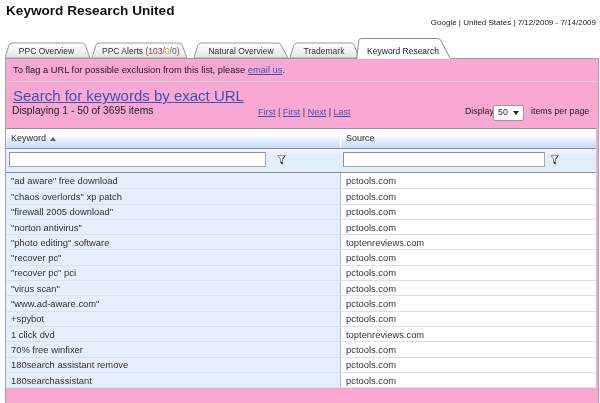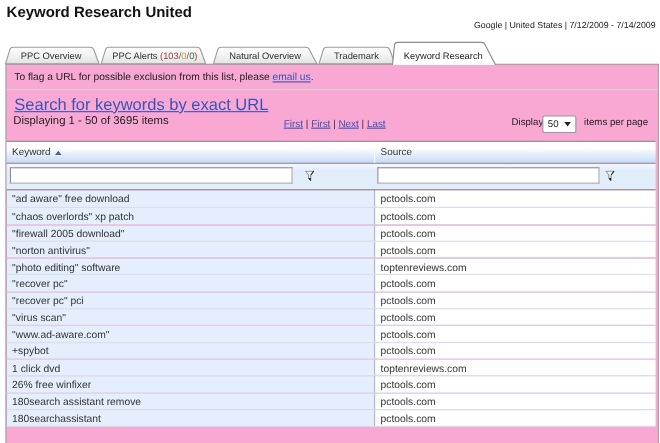--- a/index.html
+++ b/index.html
@@ -146,21 +146,21 @@
           </tr>
         <tr>
             <td class="k">+spybot</td>
             <td class="s">pctools.com</td>
           </tr>
         <tr>
             <td class="k">1 click dvd</td>
             <td class="s">toptenreviews.com</td>
           </tr>
         <tr>
-            <td class="k">26% free winfixer</td>
+            <td class="k">70% free winfixer</td>
             <td class="s">pctools.com</td>
           </tr>
         <tr>
             <td class="k">180search assistant remove</td>
             <td class="s">pctools.com</td>
           </tr>
         <tr>
             <td class="k">180searchassistant</td>
             <td class="s">pctools.com</td>
           </tr>

